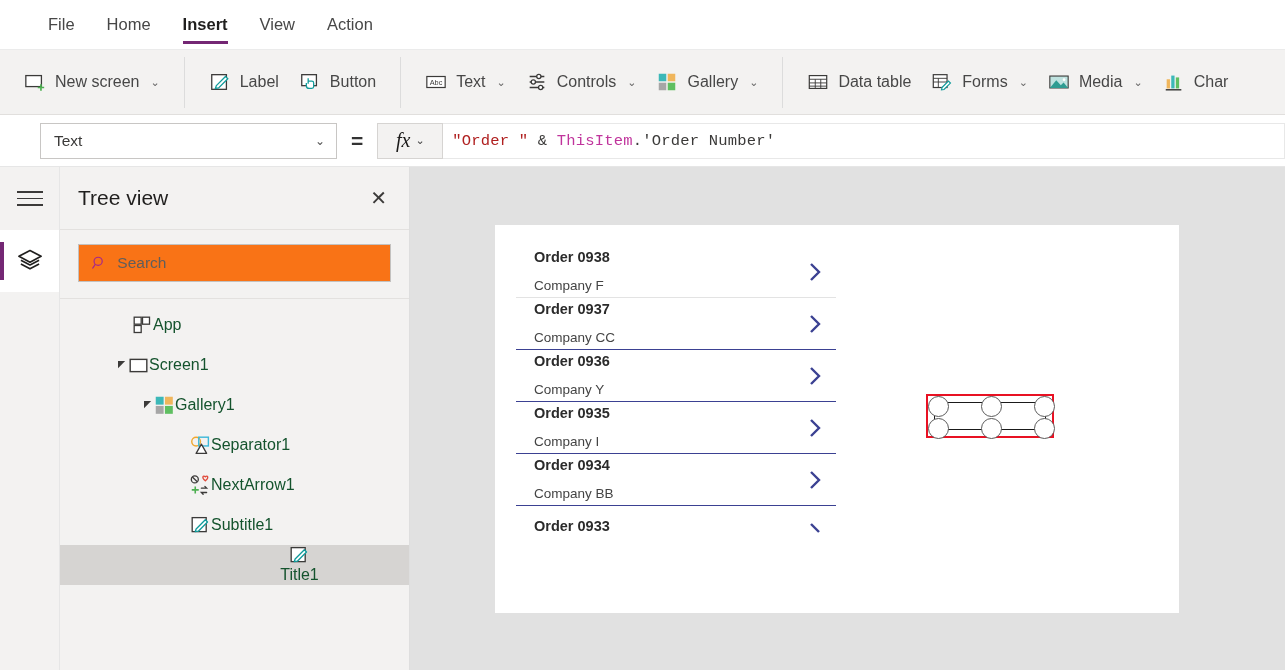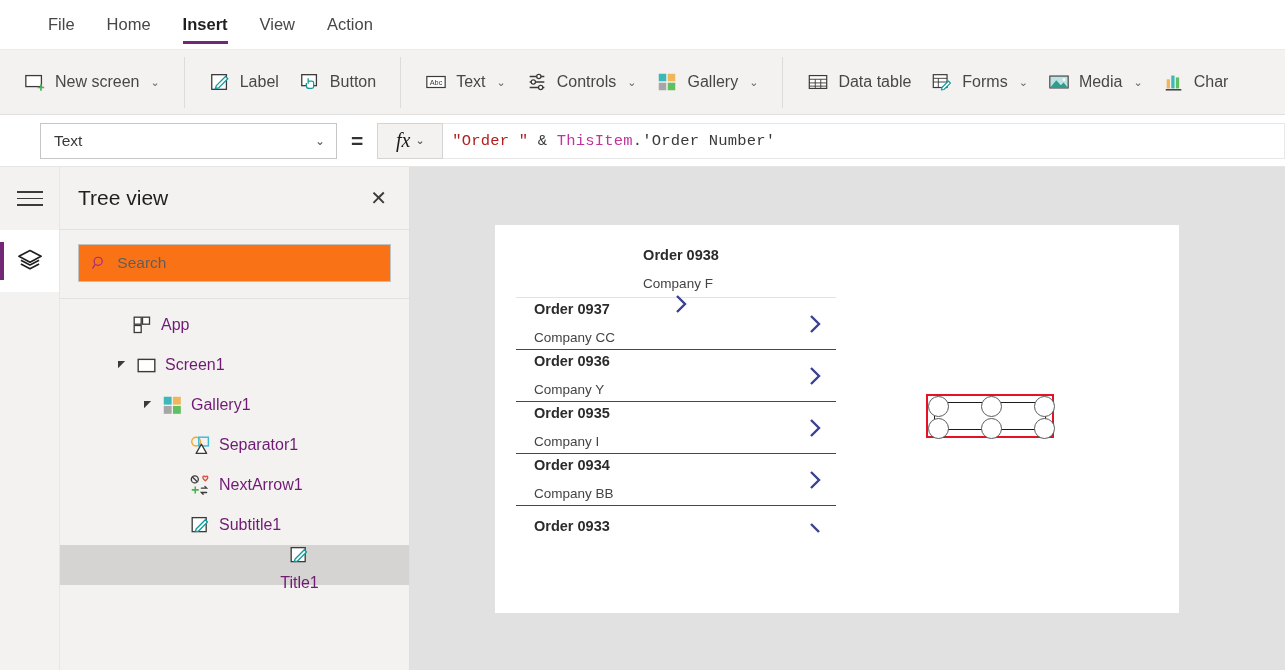--- a/index.html
+++ b/index.html
@@ -128,42 +128,42 @@
     display: flex; align-items: center; gap: 10px; padding: 0 12px;
   }
   .tp-search input {
     border: none; outline: none; font-size: 15.5px; color: #3b3a39;
     font-family: "Liberation Sans", sans-serif; width: 100%; background: transparent;
   }
   .tp-search input::placeholder { color: #605e5c; }
   .tree-list { flex: 1; overflow: hidden; padding-top: 6px; }
   .tnode {
     height: 40px; display: flex; align-items: center; cursor: pointer;
-    font-size: 16px; color: #701a75; gap: 8px;
+    font-size: 16px; color: #14532d; gap: 0;
   }
   .tnode.selected { background: #d6d4d2; flex-direction: column; }
   .tw-caret {
     width: 12px; flex: 0 0 12px; display: flex; align-items: center; justify-content: center;
   }
   .tw-caret svg { display: block; }
   .tnode .tico { width: 21px; height: 21px; flex: 0 0 21px; display:block; }
 
   
   .canvas-area { flex: 1; background: #e1e1e1; position: relative; }
   .phone {
     position: absolute; left: 85px; top: 58px;
     width: 684px; height: 388px; background: #ffffff;
   }
   .gallery { position: absolute; left: 21px; top: 21px; width: 320px; height: 346px; overflow: hidden; }
   .gitem {
     position: relative; height: 52px;
     border-bottom: 1px solid #3b4192;
     display: flex; align-items: center; padding: 0 8px 0 18px;
   }
-  .gitem.first { border-bottom-color: #e3e3e3; flex-direction: column; }
+  .gitem.first { border-bottom-color: #e3e3e3; }
   .gtext { flex: 1; }
   .gtitle { font-size: 14.5px; font-weight: 700; color: #2b2b2b; line-height: 1.25; }
   .gsub { font-size: 13.5px; color: #444; line-height: 1.3; margin-top: 11px; }
   .gchev { width: 26px; display:flex; align-items:center; justify-content:center; }
 
   
   .sel-box {
     position: absolute; left: 516px; top: 227px;
     width: 128px; height: 44px;
     border: 2px solid #e81123; z-index: 30; pointer-events: none;

